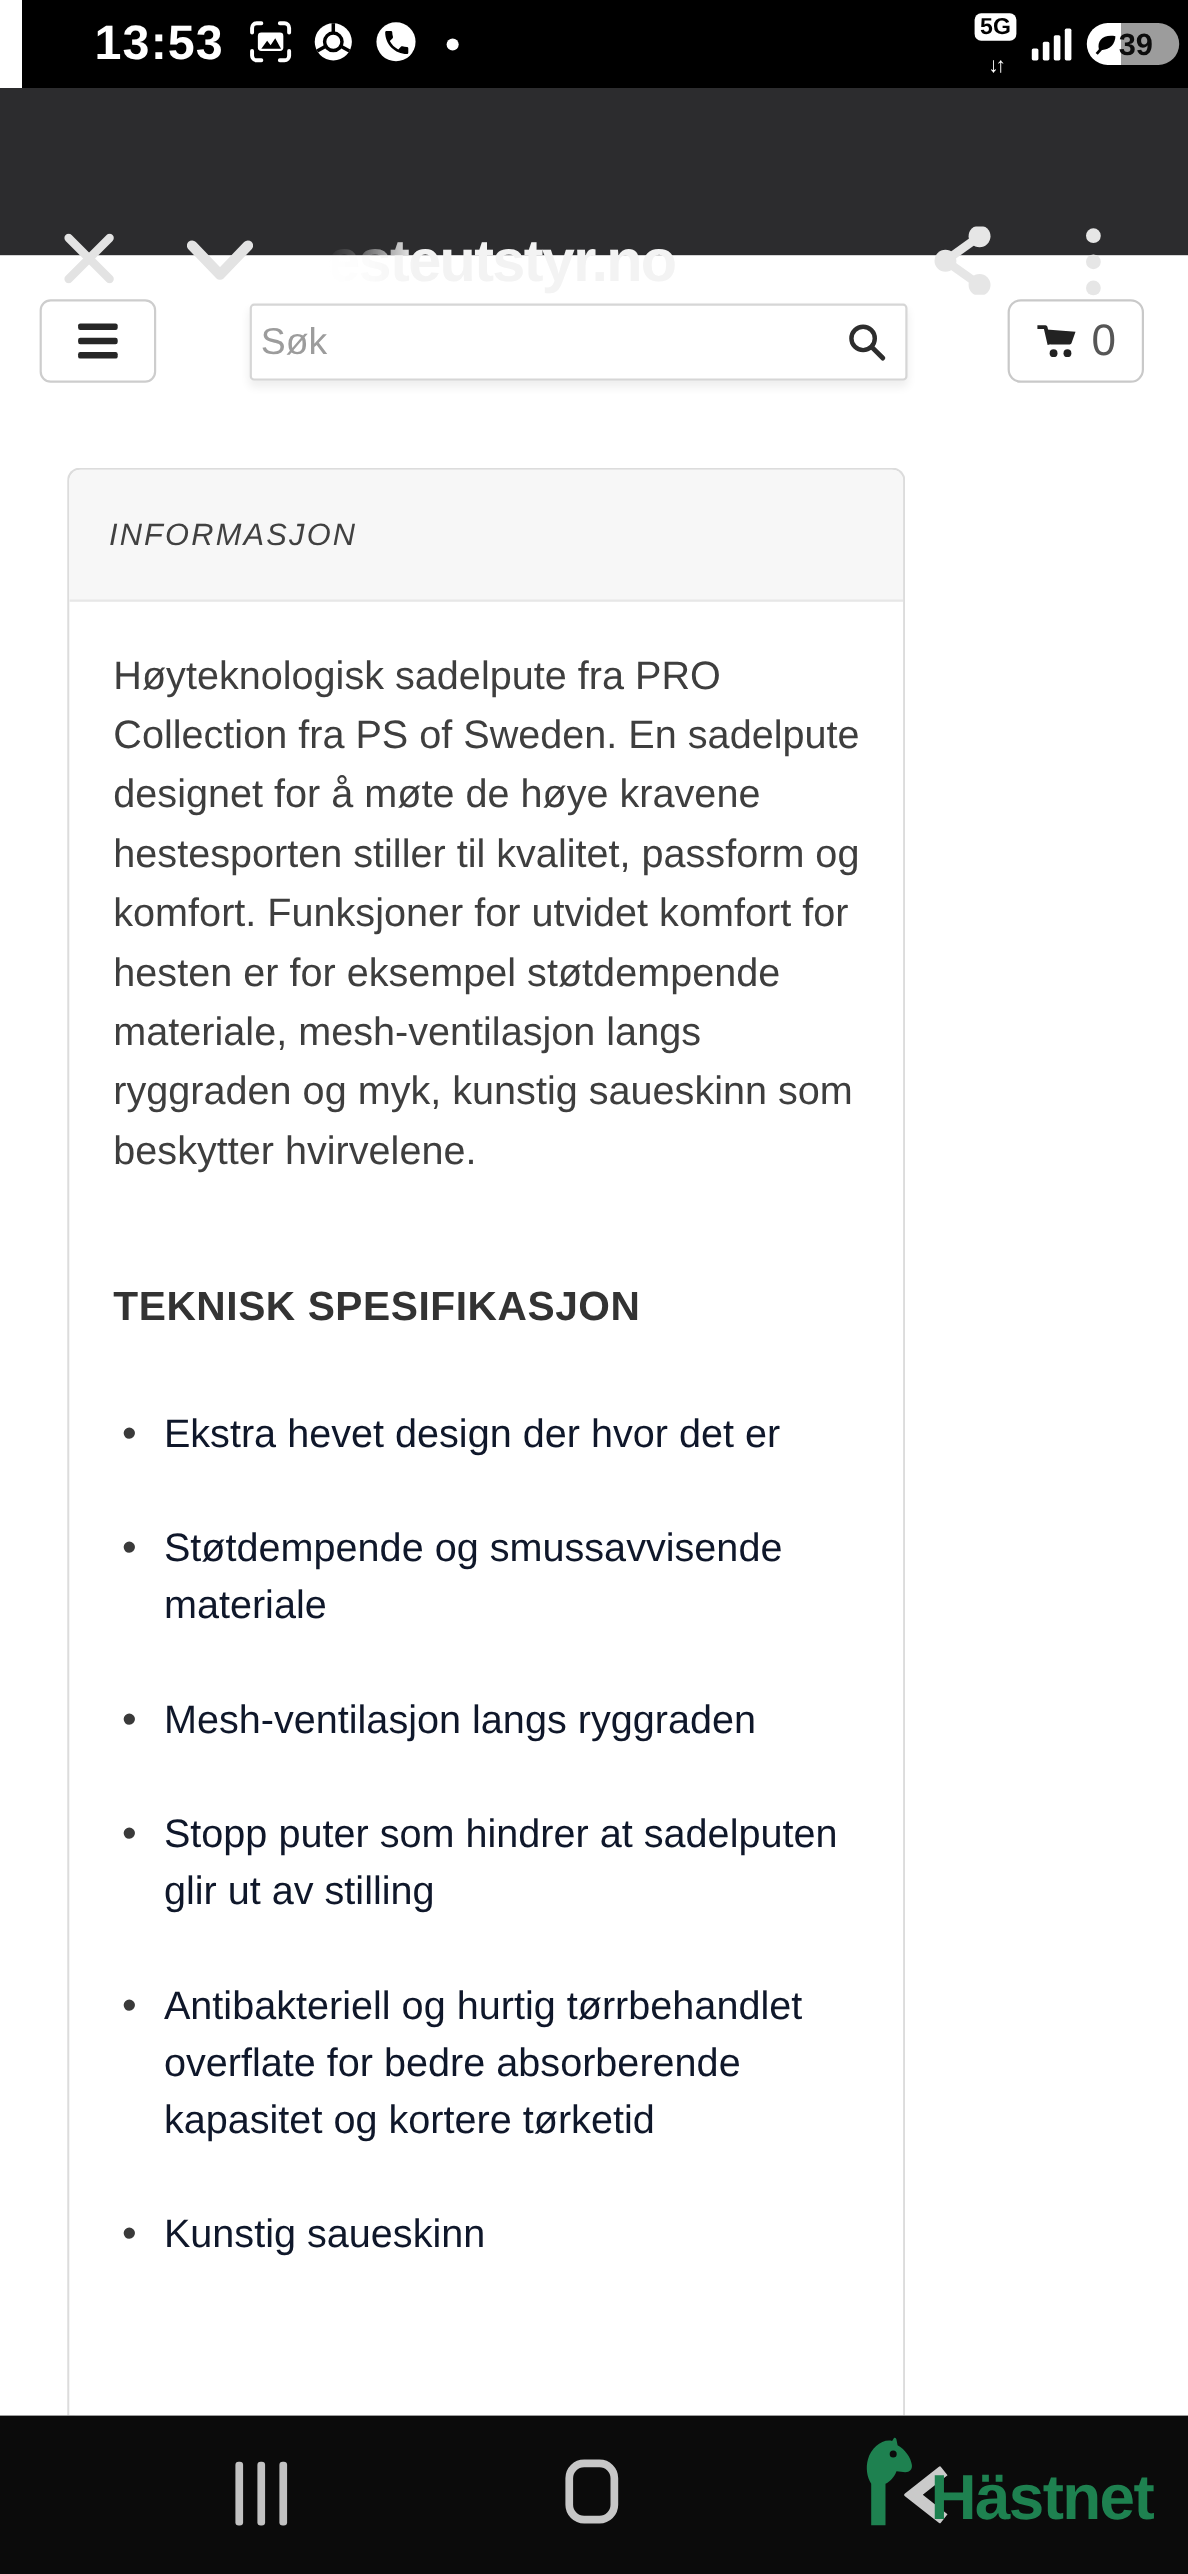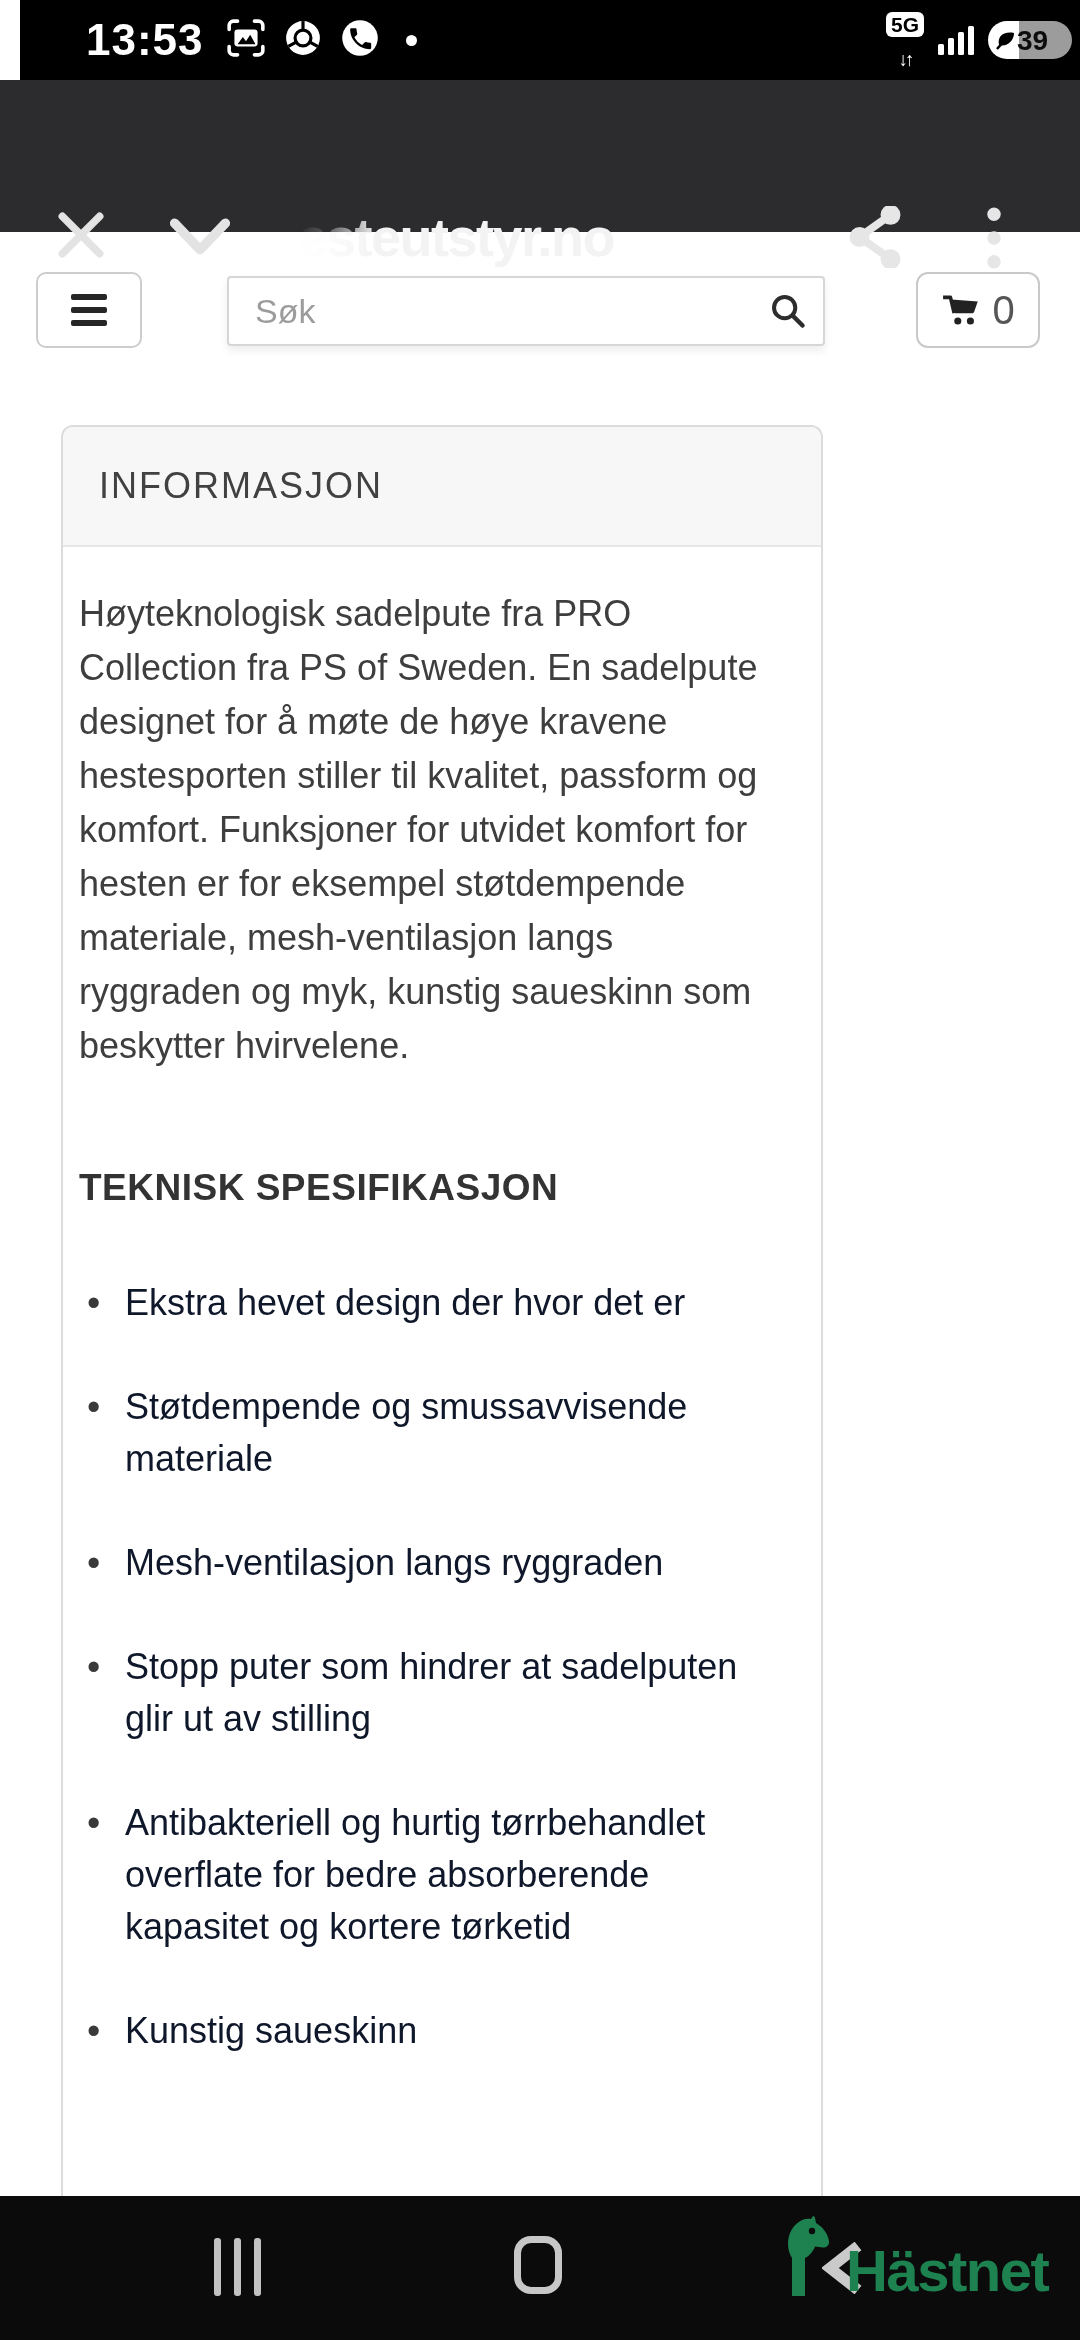--- a/index.html
+++ b/index.html
@@ -39,37 +39,37 @@
     mask-image:linear-gradient(90deg,rgba(0,0,0,0) 0px,rgba(0,0,0,.2) 28px,#000 82px);}
   .title-clip span{font-size:54px;font-weight:700;letter-spacing:-1.5px;color:#f3f3f3;
     white-space:nowrap;margin-left:-30px;}
   
   .menu-btn{position:absolute;left:36px;top:272px;width:106px;height:76px;background:#fff;
     border:2px solid #cdcdcd;border-radius:10px;display:flex;flex-direction:column;
     align-items:center;justify-content:center;gap:7px;cursor:pointer;}
   .menu-btn i{display:block;width:36px;height:6px;background:#262626;border-radius:2px;}
   .search-wrap{position:absolute;left:227px;top:276px;width:598px;height:70px;}
   .search-wrap input{width:100%;height:100%;box-sizing:border-box;border:2px solid #d6d6d6;
-    border-radius:4px;padding:0 70px 0 26px;font-size:34px;color:#14532d;outline:none;
+    border-radius:4px;padding:0 70px 0 8px;font-size:34px;color:#14532d;outline:none;
     font-family:"Liberation Sans","DejaVu Sans",sans-serif;
     box-shadow:0 5px 9px rgba(0,0,0,0.07);}
   .search-wrap input::placeholder{color:#9c9c9c;}
   .search-wrap .mag{position:absolute;right:18px;top:16px;cursor:pointer;}
   .cart-btn{position:absolute;left:916px;top:272px;width:124px;height:76px;background:#fff;
     border:2px solid #c9c9c9;border-radius:12px;display:flex;align-items:center;
     justify-content:center;gap:9px;cursor:pointer;}
   .cart-btn .count{font-size:40px;color:#565656;}
   
   .info-card{position:absolute;left:61px;top:425px;width:762px;height:1771px;
     box-sizing:border-box;border:2px solid #dcdcdc;border-bottom:none;
     border-radius:12px 12px 0 0;background:#fff;overflow:hidden;}
   .card-header{height:118px;background:#f7f7f7;border-bottom:2px solid #e7e7e7;
     display:flex;align-items:center;padding-left:36px;cursor:pointer;}
-  .card-header h2{margin:0;font-size:36px;font-weight:400;color:#414141;letter-spacing:2px;}
-  .card-body{padding:40px 28px 0 16px;}
+  .card-header h2{margin:0;font-size:28px;font-weight:400;color:#414141;letter-spacing:2px;font-style:italic;}
+  .card-body{padding:40px 28px 0 40px;}
   .card-body p{margin:0;width:694px;font-size:36px;line-height:54px;color:#3e3e3e;}
   .spec-heading{margin:94px 0 0 0;font-size:37px;font-weight:700;color:#333;letter-spacing:.5px;}
   .spec-list{list-style:none;margin:68px 0 0 0;padding:0;}
   .spec-list li{position:relative;padding-left:46px;font-size:36px;line-height:52px;
     color:#0f172a;margin-bottom:52px;max-width:648px;}
   .spec-list li::before{content:"•";position:absolute;left:8px;top:0;color:#3a3a3a;font-size:38px;}
   
   .nav-bar{position:absolute;left:0;top:2196px;width:1080px;height:144px;background:#0b0b0b;}
   .nav-recents{position:absolute;left:214px;top:42px;display:flex;gap:13px;background:none;border:none;cursor:pointer;padding:0;}
   .nav-recents i{display:block;width:7px;height:58px;background:#c2c2c2;border-radius:3px;}

